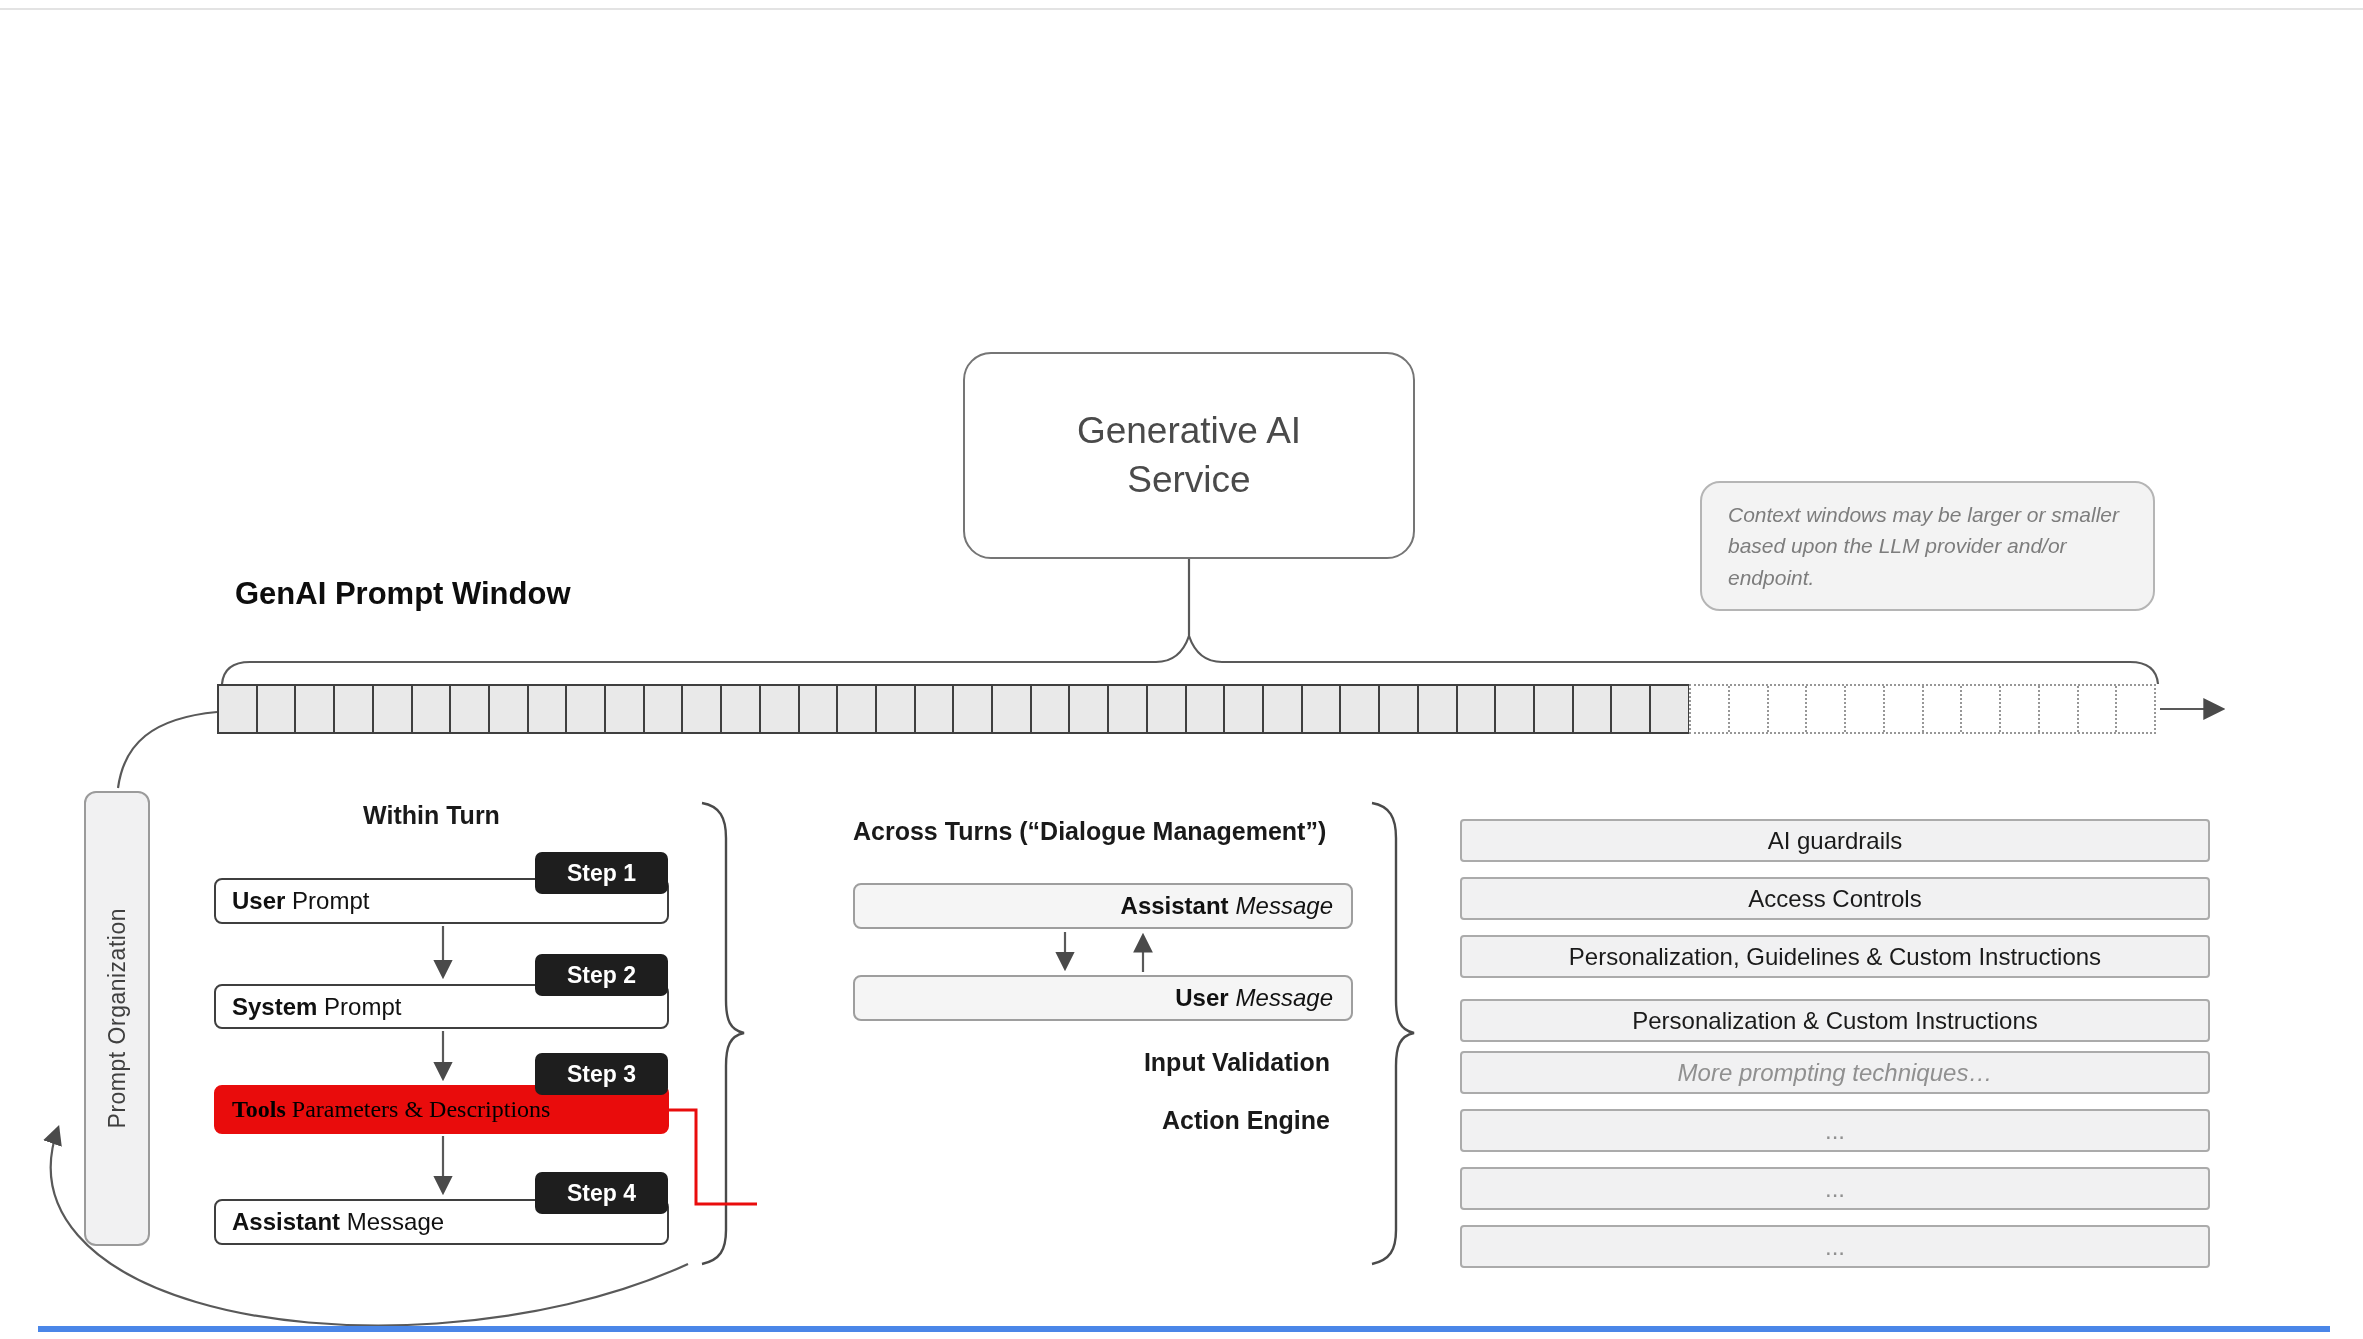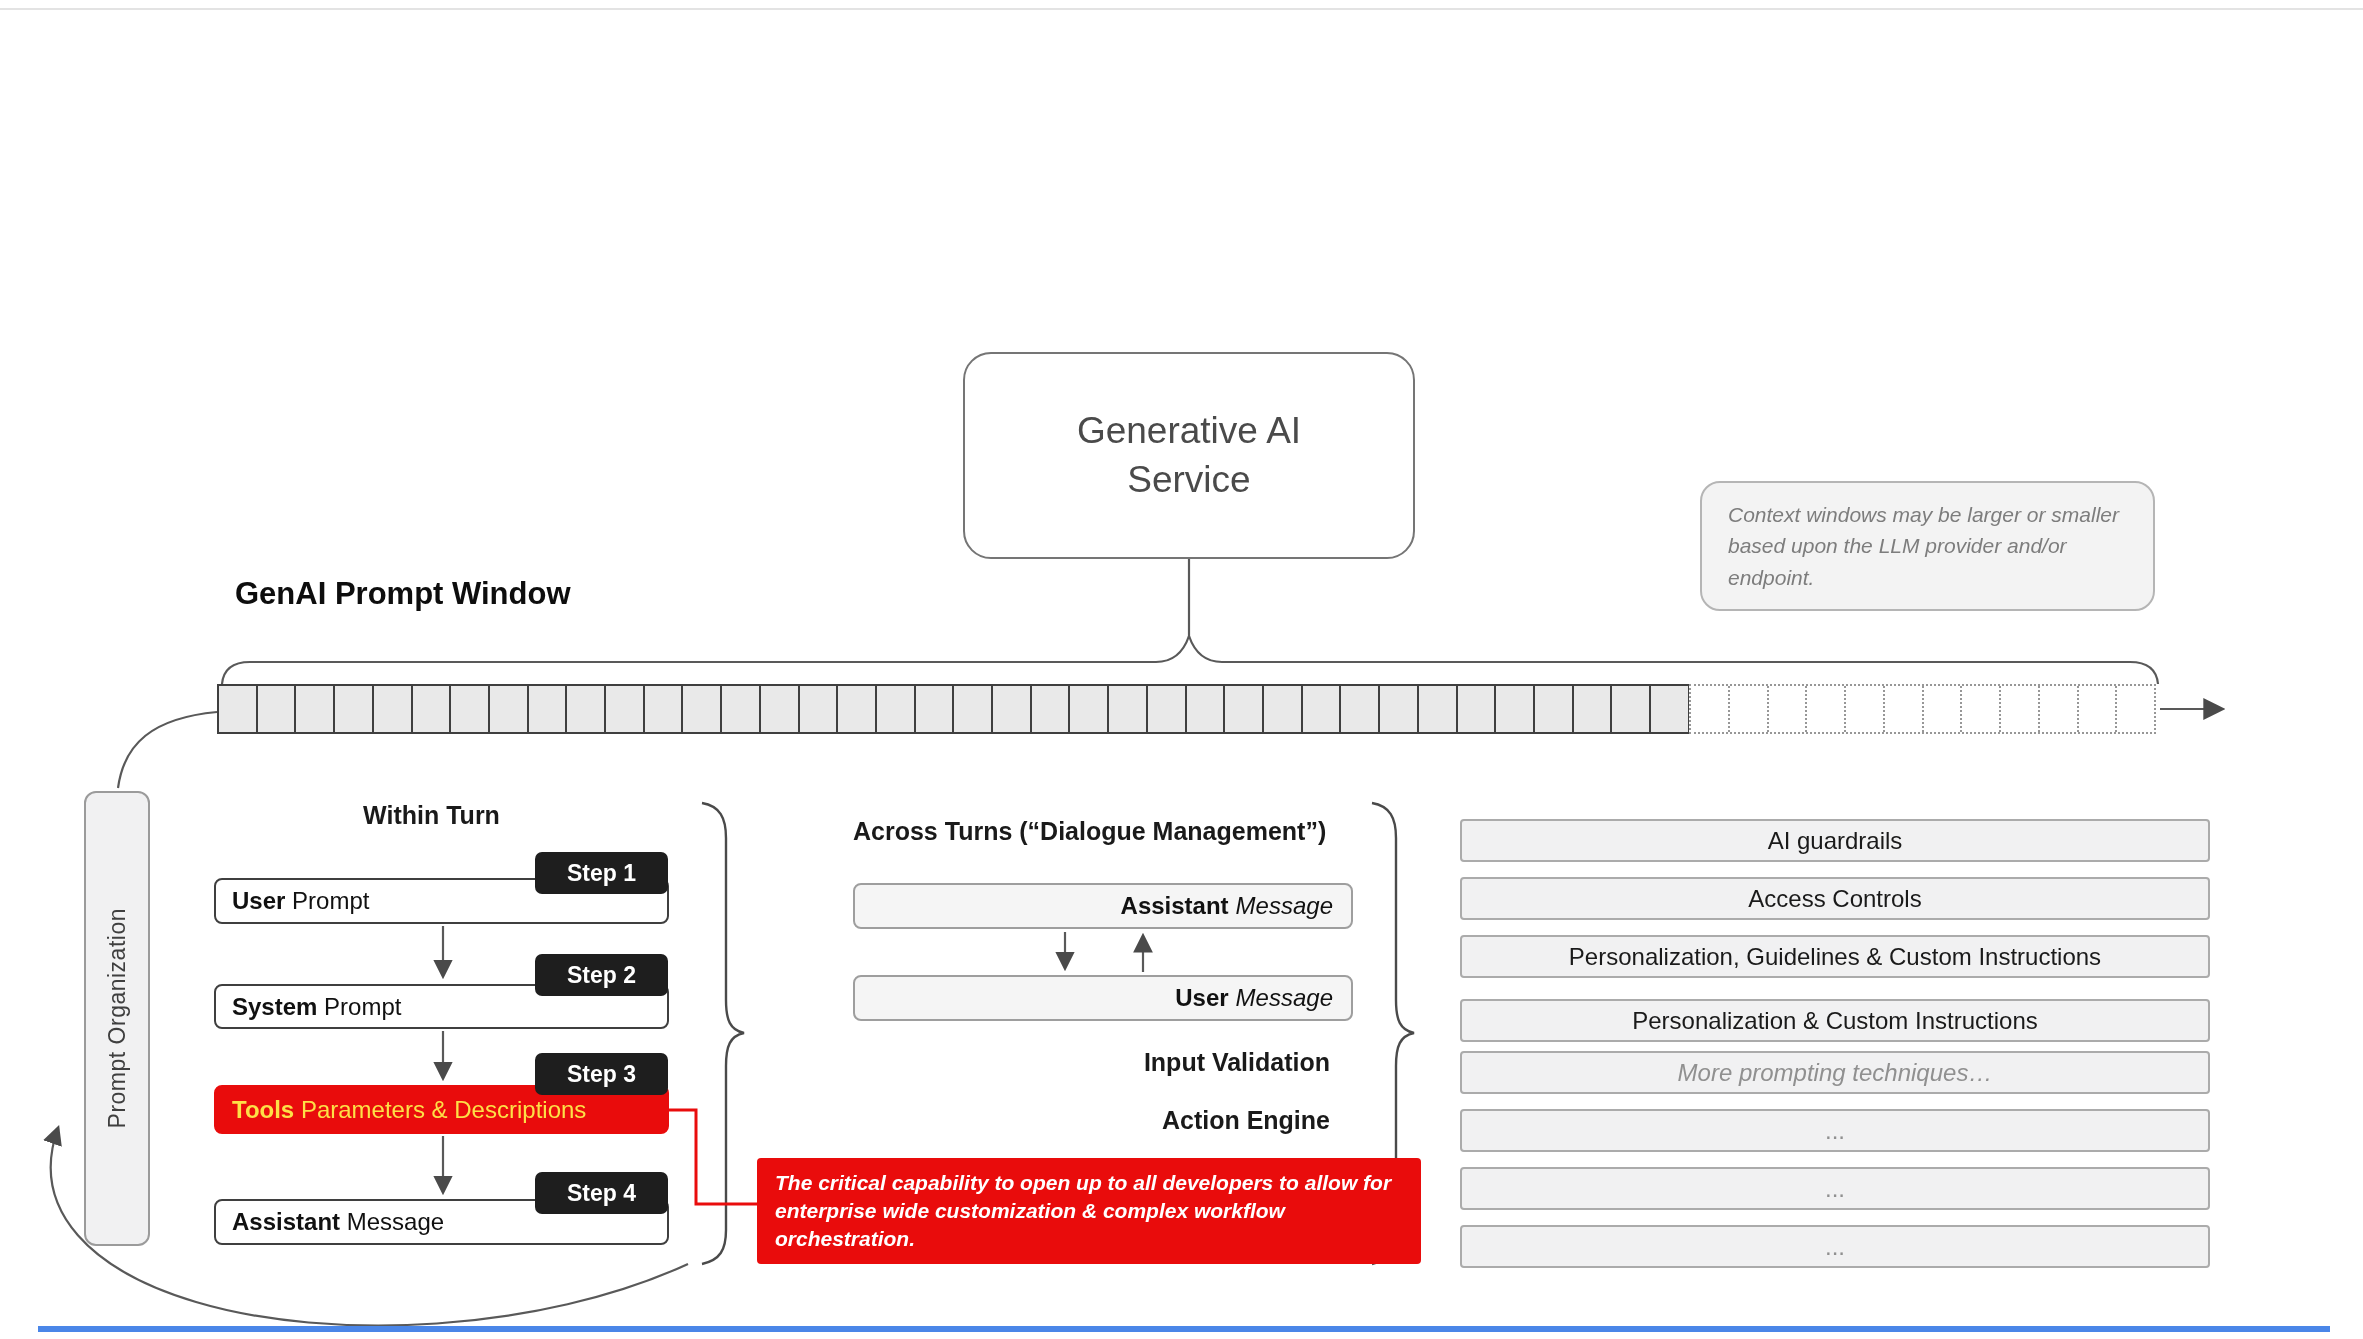--- a/index.html
+++ b/index.html
@@ -36,21 +36,21 @@
              border-radius:12px; display:flex; align-items:center; justify-content:center; }
   .org-box span { writing-mode:vertical-rl; transform:rotate(180deg); font-size:23px; color:#3f3f3f; letter-spacing:0.5px; }
 
   .wt-header { left:204px; top:801px; width:455px; text-align:center; font-size:25px; font-weight:bold; }
   .at-header { left:853px; top:817px; font-size:25px; font-weight:bold; white-space:nowrap; }
 
   .box { border:2px solid #3f3f3f; border-radius:8px; background:#fff; display:flex; align-items:center; font-size:24px; color:#111; }
   .step-box { left:214px; width:455px; padding-left:16px; }
   .box b { margin-right:0; }
   .box .detail { white-space:pre; }
-  .red { background:#e90c0c; border-color:#e90c0c; color:#fde047; }
+  .red { background:#e90c0c; border-color:#e90c0c; color:#000000;font-family:Liberation Serif, serif; }
 
   .badge { position:absolute; z-index:4; width:133px; height:42px; background:#1e1e1e; color:#fff; font-weight:bold;
            font-size:23px; display:flex; align-items:center; justify-content:center; border-radius:7px; left:535px; }
 
   .msg-box { left:853px; width:500px; height:46px; background:#f5f5f5; border:2px solid #9e9e9e;
              justify-content:flex-end; padding-right:18px; }
   .msg-box .it { font-style:italic; margin-left:7px; }
 
   .flow-label { left:853px; width:477px; text-align:right; font-size:25px; font-weight:bold; }
 
@@ -204,21 +204,20 @@
       <span class="it">Message</span>
   </div>
   <div class="box msg-box abs" style="top:975px;">
     <b>User</b>
       <span class="it">Message</span>
   </div>
 
   <div class="flow-label abs" style="top:1048px;">Input Validation</div>
   <div class="flow-label abs" style="top:1106px;">Action Engine</div>
 
-  <div class="callout abs">The critical capability to open up to all developers to allow for enterprise wide customization &amp; complex workflow orchestration.</div>
 
   <div class="right-box abs" style="top:819px;">AI guardrails</div>
   <div class="right-box abs" style="top:877px;">Access Controls</div>
   <div class="right-box abs" style="top:935px;">Personalization, Guidelines &amp; Custom Instructions</div>
   <div class="right-box abs" style="top:993px;margin-top:6px;">Personalization &amp; Custom Instructions</div>
   <div class="right-box muted it abs" style="top:1051px;">More prompting techniques…</div>
   <div class="right-box muted abs" style="top:1109px;">...</div>
   <div class="right-box muted abs" style="top:1167px;">...</div>
   <div class="right-box muted abs" style="top:1225px;">...</div>
 

